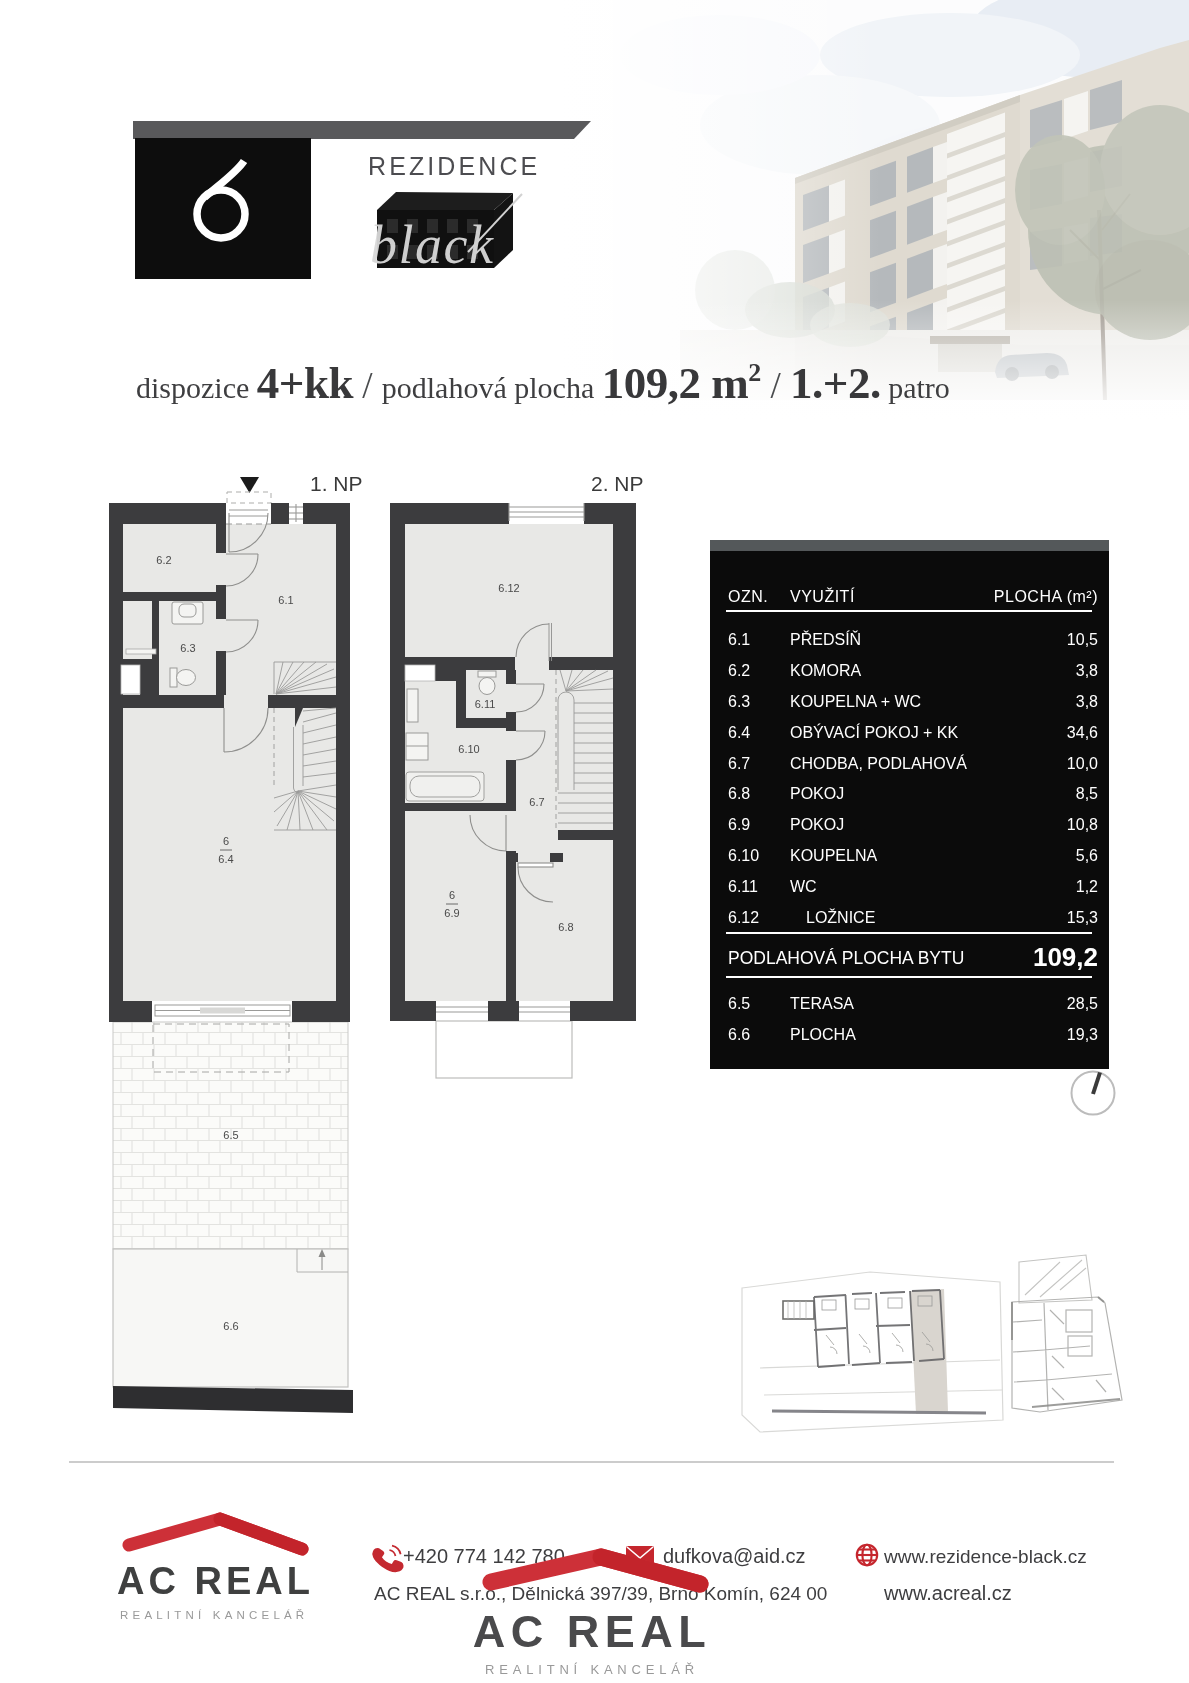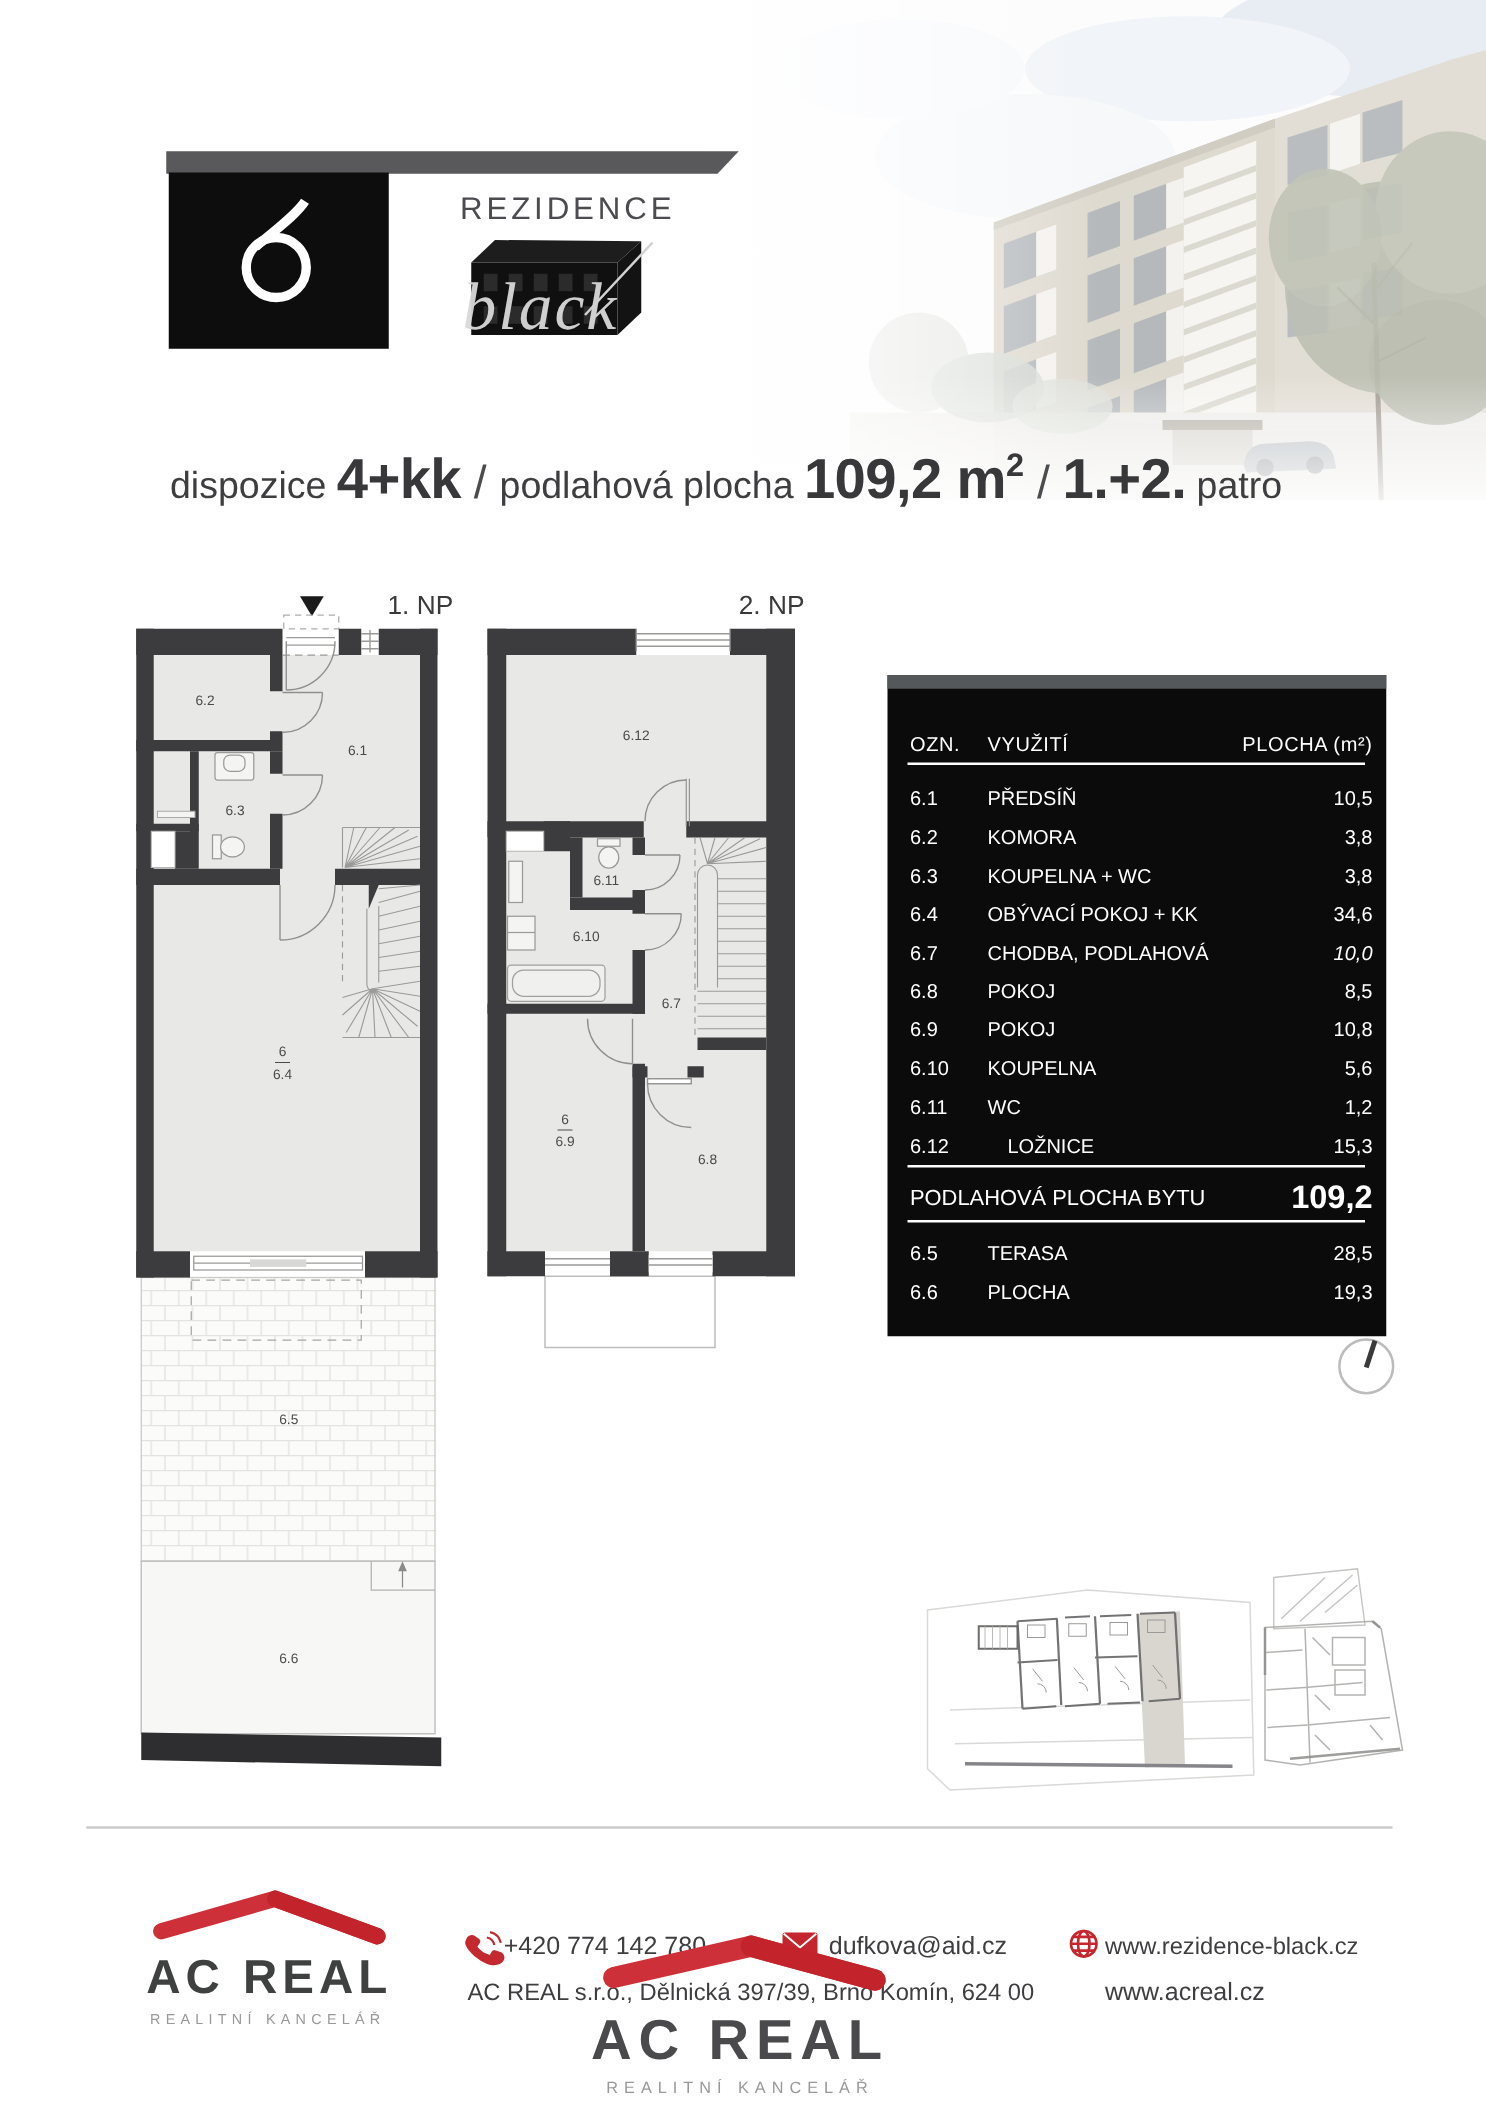--- a/index.html
+++ b/index.html
@@ -150,21 +150,21 @@
       <rect x="427" y="245" width="11" height="14"></rect>
       <rect x="447" y="245" width="11" height="14"></rect>
       <rect x="467" y="245" width="11" height="14"></rect>
     </g>
     <text x="370" y="263" font-family="Liberation Serif" font-style="italic" font-size="54" letter-spacing="1.5" fill="#d9d9d9" opacity="0.95">black</text>
     <path d="M468,252 L522,194" stroke="#d2d2d2" stroke-width="2" fill="none"></path>
   </g>
 </svg>
 </div>
 
-<div class="abs" style="left:136px;top:357px;width:960px;height:60px;color:#3e3e40;white-space:nowrap;">
+<div class="abs" style="left:136px;top:357px;width:960px;height:60px;color:#3e3e40;white-space:nowrap;font-family:Liberation Serif, serif;">
   <span style="font-size:30px;">dispozice </span><span style="font-size:45px;font-weight:bold;color:#38383a;letter-spacing:-0.5px;">4+kk</span><span style="font-size:37px;color:#4a4c4e;"> / </span><span style="font-size:30px;">podlahová plocha </span><span style="font-size:45px;font-weight:bold;color:#38383a;letter-spacing:-0.5px;">109,2 m</span><span style="font-size:26px;font-weight:bold;color:#38383a;position:relative;top:-17px;">2</span><span style="font-size:37px;color:#4a4c4e;"> / </span><span style="font-size:45px;font-weight:bold;color:#38383a;letter-spacing:-0.5px;">1.+2.</span><span style="font-size:30px;"> patro</span>
 </div>
 
 <div class="abs" id="plan1" style="left:95px;top:465px;">
 <svg width="270" height="960" viewBox="95 465 270 960">
   <defs>
     <pattern id="brick" width="22" height="24" patternUnits="userSpaceOnUse">
       <rect width="22" height="24" fill="#fbfbf9"></rect>
       <path d="M0,0.5 H22 M0,12.5 H22 M11,0 V12 M0,12 V24 M22,12 V24" stroke="#e3e3e0" stroke-width="1.1" fill="none"></path>
     </pattern>
@@ -427,21 +427,21 @@
         <span style="position:absolute;right:0;top:7px;">3,8</span>
       </div>
       <div style="position:relative;height:30.9px;">
         <span style="position:absolute;left:0;top:7px;">6.4</span>
         <span style="position:absolute;left:62px;top:7px;">OBÝVACÍ POKOJ + KK</span>
         <span style="position:absolute;right:0;top:7px;">34,6</span>
       </div>
       <div style="position:relative;height:30.9px;">
         <span style="position:absolute;left:0;top:7px;">6.7</span>
         <span style="position:absolute;left:62px;top:7px;">CHODBA, PODLAHOVÁ</span>
-        <span style="position:absolute;right:0;top:7px;font-style:italic;">10,0</span>
+        <span style="position:absolute;right:0;top:7px;">10,0</span>
       </div>
       <div style="position:relative;height:30.9px;">
         <span style="position:absolute;left:0;top:7px;">6.8</span>
         <span style="position:absolute;left:62px;top:7px;">POKOJ</span>
         <span style="position:absolute;right:0;top:7px;">8,5</span>
       </div>
       <div style="position:relative;height:30.9px;">
         <span style="position:absolute;left:0;top:7px;">6.9</span>
         <span style="position:absolute;left:62px;top:7px;">POKOJ</span>
         <span style="position:absolute;right:0;top:7px;">10,8</span>

